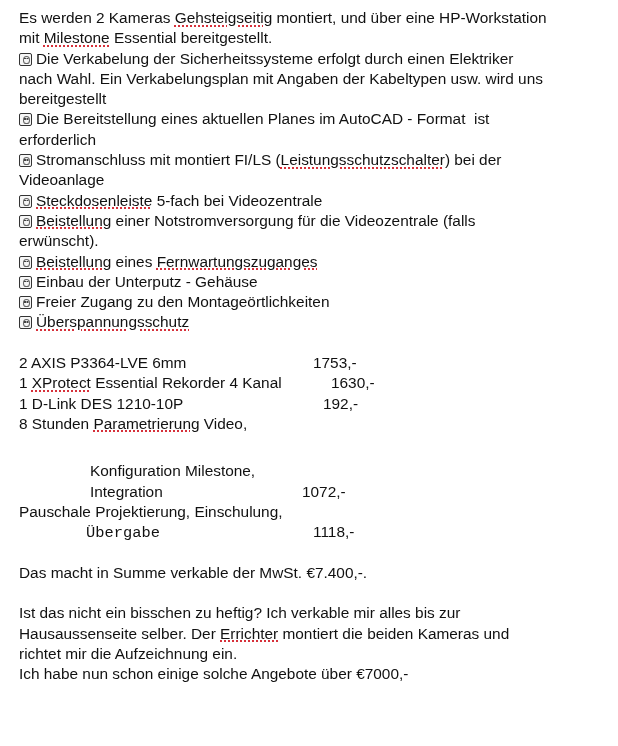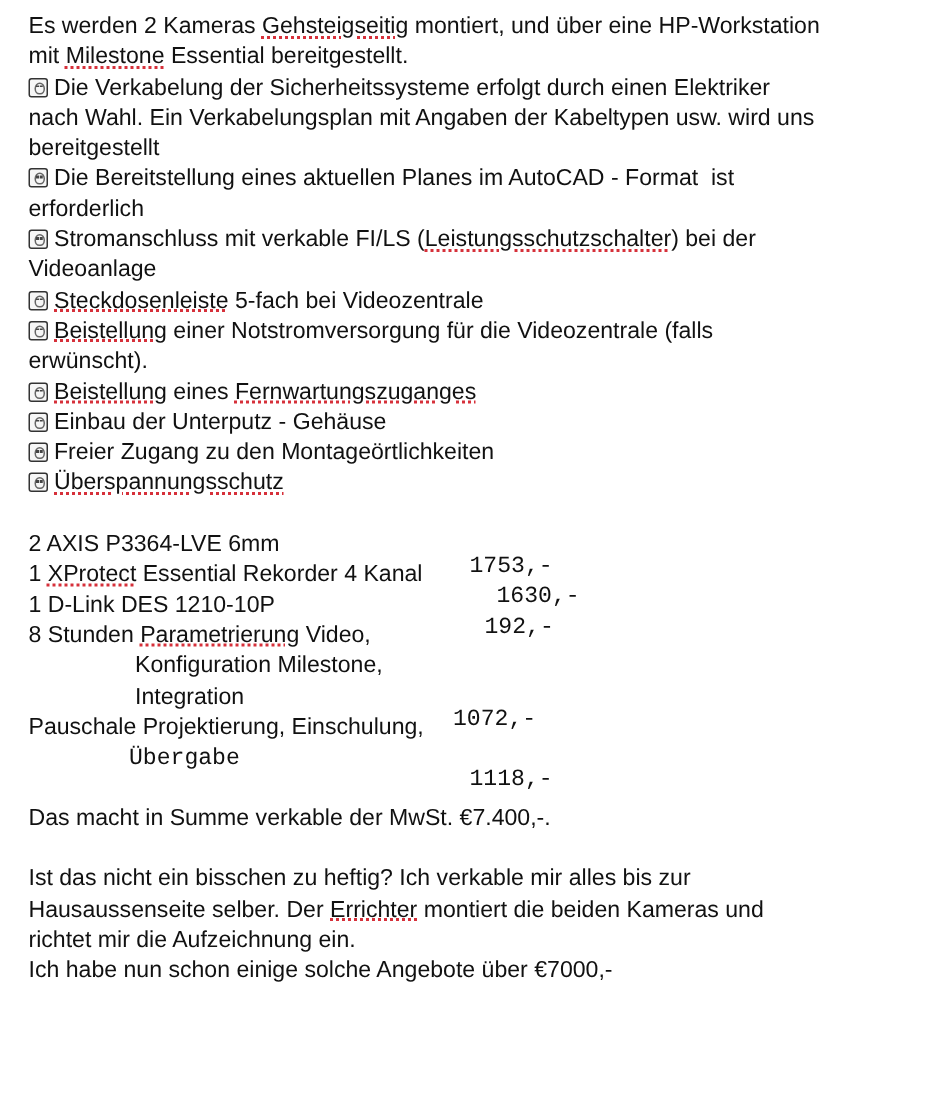--- a/index.html
+++ b/index.html
@@ -22,40 +22,40 @@
     }
     .cb::before {
       content: ""; position: absolute; left: 3px; top: 2px; width: 5px; height: 6px;
       border: 1px solid #666; border-radius: 50% 50% 45% 45%;
     }
     .cb::after {
       content: ""; position: absolute; left: 4px; top: 4px; width: 1.5px; height: 1.5px;
       background: #444; box-shadow: 2.5px 0 0 #444;
     }
     .blank { height: 20.3px; }
-    .price { position: absolute; top: 14px; font-family: Liberation Mono, monospace; }
-    .ind1 { padding-left: 71px; }
+    .price { position: absolute; top: 0; }
+    .ind1 { padding-left: 71px; margin-top: 27px; }
     .ind2 { padding-left: 67px; font-family: Liberation Mono, monospace; }
   </style>
 </head>
 <body>
 
 <div class="doc">
 
   <div class="line"><span>Es werden 2 Kameras </span><span class="spell">Gehsteigseitig</span><span> montiert, und über eine HP-Workstation</span></div>
   <div class="line"><span>mit </span><span class="spell">Milestone</span><span> Essential bereitgestellt.</span></div>
 
   <div class="line"><span class="cb"></span><span>Die Verkabelung der Sicherheitssysteme erfolgt durch einen Elektriker</span></div>
   <div class="line">nach Wahl. Ein Verkabelungsplan mit Angaben der Kabeltypen usw. wird uns</div>
   <div class="line">bereitgestellt</div>
 
   <div class="line"><span class="cb"></span><span>Die Bereitstellung eines aktuellen Planes im AutoCAD - Format  ist</span></div>
   <div class="line">erforderlich</div>
 
-  <div class="line"><span class="cb"></span><span>Stromanschluss mit verkable FI/LS (</span><span class="spell">Leistungsschutzschalter</span><span>) bei der</span></div>
+  <div class="line"><span class="cb"></span><span>Stromanschluss mit montiert FI/LS (</span><span class="spell">Leistungsschutzschalter</span><span>) bei der</span></div>
   <div class="line">Videoanlage</div>
 
   <div class="line"><span class="cb"></span><span class="spell">Steckdosenleiste</span><span> 5-fach bei Videozentrale</span></div>
 
   <div class="line"><span class="cb"></span><span class="spell">Beistellung</span><span> einer Notstromversorgung für die Videozentrale (falls</span></div>
   <div class="line">erwünscht).</div>
 
   <div class="line"><span class="cb"></span><span class="spell">Beistellung</span><span> eines </span><span class="spell">Fernwartungszuganges</span></div>
 
 

